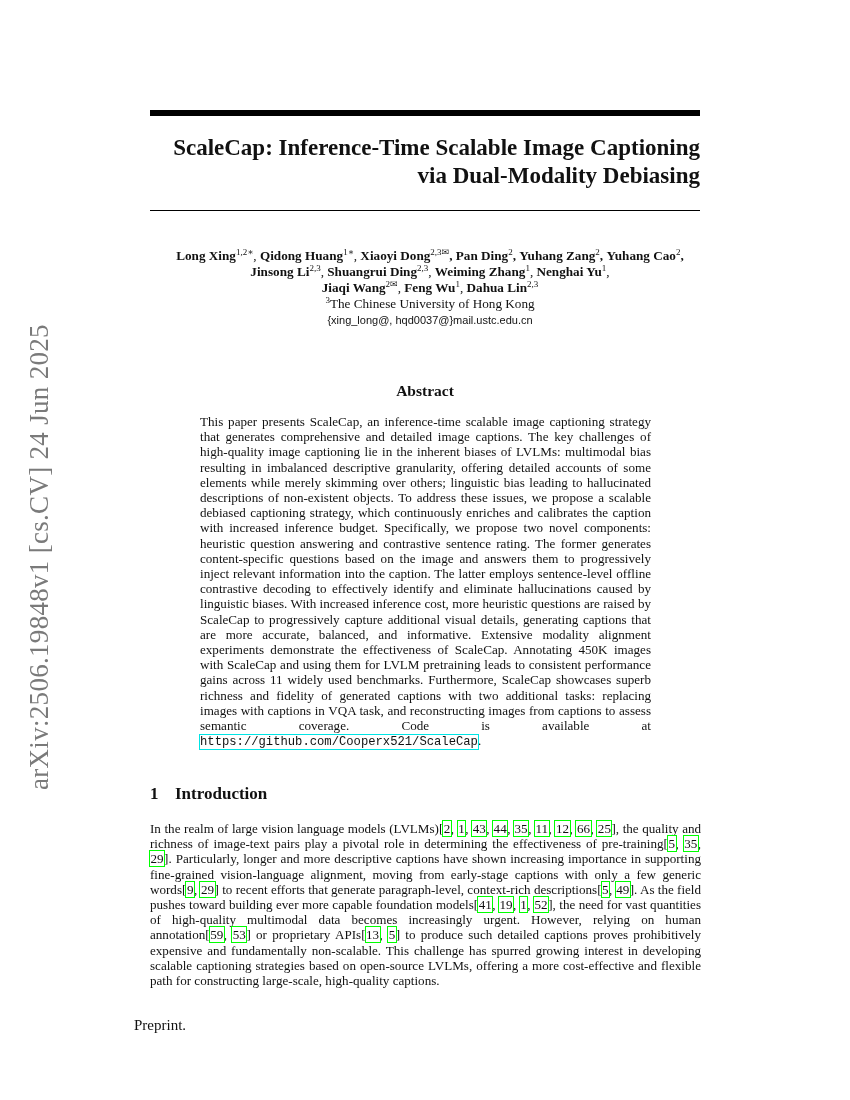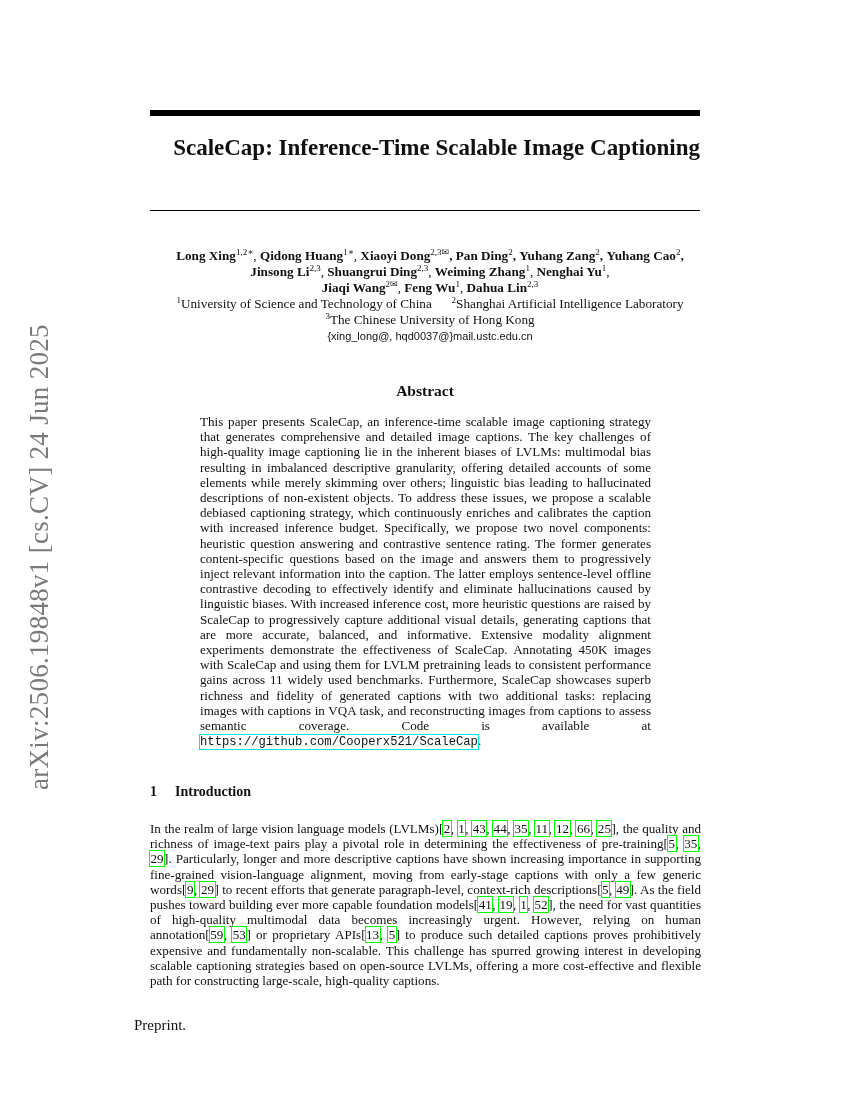--- a/index.html
+++ b/index.html
@@ -18,35 +18,36 @@
   .authors b { font-weight: bold; }
   .authors sup { font-size: 9px; font-weight: normal; vertical-align: 5px; line-height: 0; }
   .affil { font-size: 13.2px; }
   .email { font-family: Liberation Sans, sans-serif; font-size: 11px; }
   .abs-heading { position: absolute; left: 150px; top: 375px; width: 550px; text-align: center;
                  font-weight: bold; font-size: 15.5px; margin-top: 7px; }
   .abstract { position: absolute; left: 200px; top: 414px; width: 451px; text-align: justify;
               font-size: 13.1px; line-height: 15.2px; hyphens: auto; }
   .url { font-family: "Liberation Mono", monospace; font-size: 12.2px;
          outline: 1px solid #00e5e5; outline-offset: 0; }
-  .sec-heading { position: absolute; left: 150px; top: 784px; font-weight: bold; font-size: 14px; }
+  .sec-heading { position: absolute; left: 150px; top: 784px; font-weight: bold; font-size: 17px; }
   .sec-num { display: inline-block; width: 25px; }
   .intro { position: absolute; left: 150px; top: 821px; width: 551px; text-align: justify;
            font-size: 13.1px; line-height: 15.2px; }
   .cite { outline: 1px solid #00ff00; outline-offset: 0; padding: 0 0.5px; }
   .footer { position: absolute; left: 134px; top: 1017px; font-size: 15px; }
 </style>
 </head>
 <body>
 
 <div class="arxiv-stamp">arXiv:2506.19848v1  [cs.CV]  24 Jun 2025</div>
 
 <div class="rule-top"></div>
 <div class="title">
   <div>ScaleCap: Inference-Time Scalable Image Captioning</div>
+  <div>via Dual-Modality Debiasing</div>
 </div>
 <div class="rule-bottom"></div>
 
 <div class="authors">
   <div>
     <b>Long Xing</b><sup>1,2</sup><sup>∗</sup>,
     <b>Qidong Huang</b><sup>1</sup><sup>∗</sup>,
     <b>Xiaoyi Dong</b><sup>2,3</sup><sup>✉</sup><b>,</b>
     <b>Pan Ding</b><sup>2</sup><b>,</b>
     <b>Yuhang Zang</b><sup>2</sup><b>,</b>
@@ -57,24 +58,20 @@
     <b>Shuangrui Ding</b><sup>2,3</sup>,
     <b>Weiming Zhang</b><sup>1</sup>,
     <b>Nenghai Yu</b><sup>1</sup>,
   </div>
   <div>
     <b>Jiaqi Wang</b><sup>2</sup><sup>✉</sup>,
     <b>Feng Wu</b><sup>1</sup>,
     <b>Dahua Lin</b><sup>2,3</sup>
   </div>
   <div class="affil">
-    <sup>1</sup><span>University of Science and Technology of China</span>&nbsp;&nbsp;&nbsp;&nbsp;&nbsp;
-    <sup>2</sup><span>Shanghai Artificial Intelligence Laboratory</span>
-  </div>
-  <div class="affil">
     <sup>3</sup><span>The Chinese University of Hong Kong</span>
   </div>
   <div class="email">{xing_long@, hqd0037@}mail.ustc.edu.cn</div>
 </div>
 
 <div class="abs-heading">Abstract</div>
 <div class="abstract">
   <span>This paper presents ScaleCap, an inference-time scalable image captioning strategy that generates comprehensive and detailed image captions. The key challenges of high-quality image captioning lie in the inherent biases of LVLMs: multimodal bias resulting in imbalanced descriptive granularity, offering detailed accounts of some elements while merely skimming over others; linguistic bias leading to hallucinated descriptions of non-existent objects.  To address these issues, we propose a scalable debiased captioning strategy, which continuously enriches and calibrates the caption with increased inference budget.  Specifically, we propose two novel components:  heuristic question answering and contrastive sentence rating.  The former generates content-specific questions based on the image and answers them to progressively inject relevant information into the caption.  The latter employs sentence-level offline contrastive decoding to effectively identify and eliminate hallucinations caused by linguistic biases. With increased inference cost, more heuristic questions are raised by ScaleCap to progressively capture additional visual details, generating captions that are more accurate, balanced, and informative. Extensive modality alignment experiments demonstrate the effective­ness of ScaleCap.  Annotating 450K images with ScaleCap and using them for LVLM pretraining leads to consistent performance gains across 11 widely used benchmarks.  Furthermore, ScaleCap showcases superb richness and fidelity of generated captions with two additional tasks: replacing images with captions in VQA task, and reconstructing images from captions to assess semantic coverage.</span>
   <span>Code is available at </span><span class="url">https://github.com/Cooperx521/ScaleCap</span><span>.</span>
 </div>

